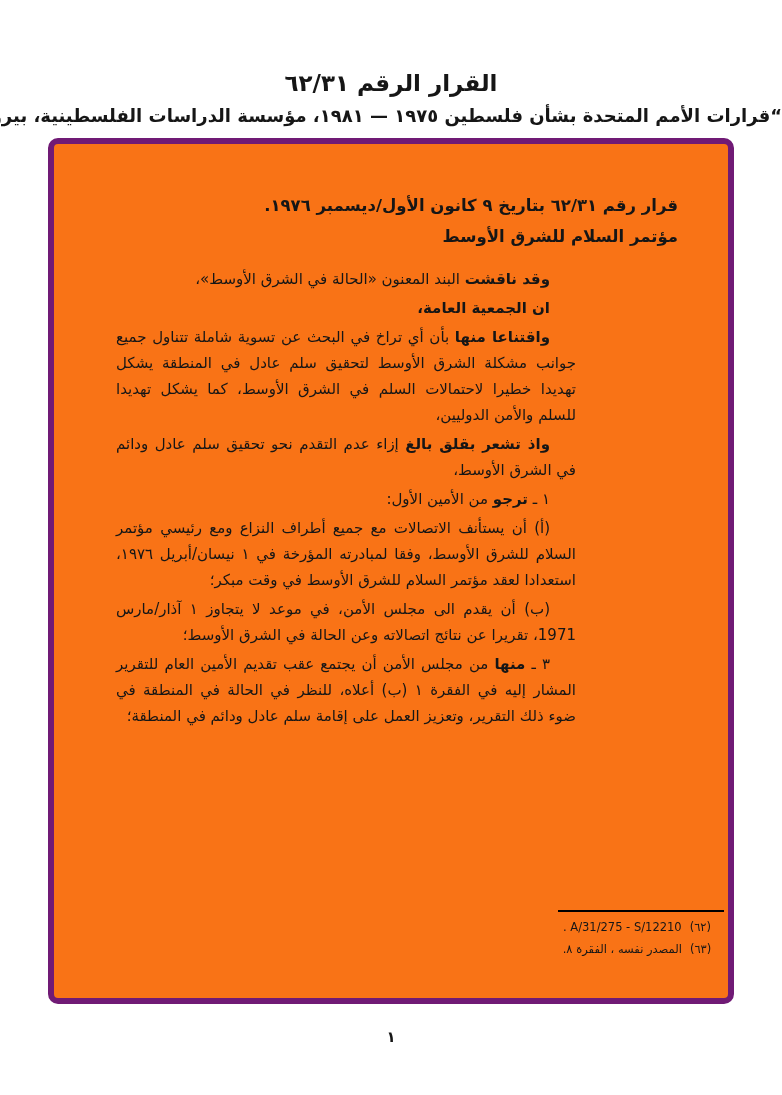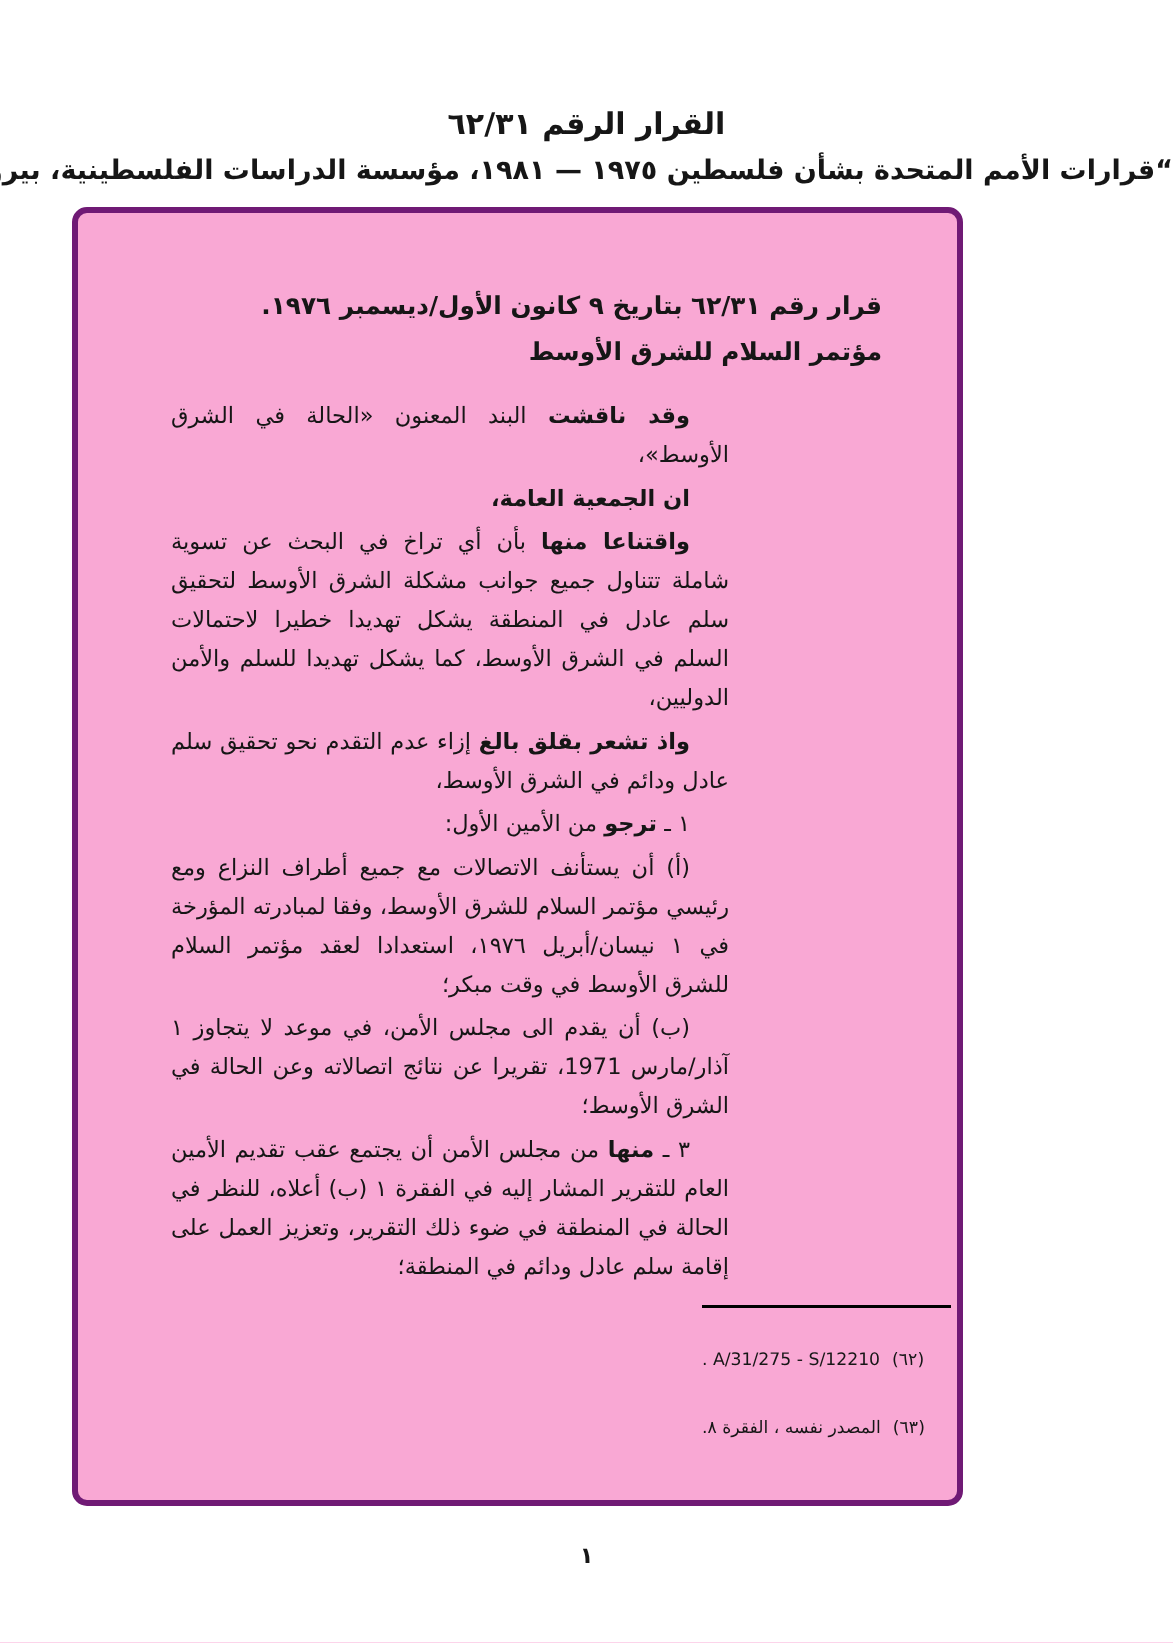--- a/index.html
+++ b/index.html
@@ -9,47 +9,47 @@
     color:#161616;
     font-family:"DejaVu Sans", sans-serif;
     position:relative;
     overflow:hidden;
     direction:rtl;
   }
   .page { position:absolute; inset:0; }
 
   
   .header { position:absolute; top:70px; left:0; right:0; text-align:center; }
-  .header-title { font-size:20px; font-weight:bold; letter-spacing:.2px; }
+  .header-title { font-size:23px; font-weight:bold; letter-spacing:.2px; }
   .header-source { margin-top:9px; font-size:18px; font-weight:bold; white-space:nowrap; }
 
   
   .frame {
-    position:absolute; left:48px; top:138px; width:594px; height:866px;
-    border:4px solid #701a75; border-radius:10px; background:#f9a8d4;
+    position:absolute; left:48px; top:138px; width:686px; height:866px;
+    border:6px solid #701a75; border-radius:10px; background:#f97316;
   }
   .doc { position:absolute; inset:0; padding-top:46px; }
 
   .doc-title { margin:0 50px 0 40px; line-height:31px; font-weight:bold; font-size:16.5px; }
   .doc-title .t1 { text-align:right; }
   .doc-title .t2 { text-align:right; }
 
   .doc-body {
     margin:14px 152px 0 62px; 
     font-size:15px; line-height:26px;
     text-align:justify;
   }
   .doc-body p { margin:0 0 3px 0; text-indent:26px; }
   .doc-body .b { font-weight:bold; }
   .doc-body sup { font-size:9.5px; line-height:0; vertical-align:5px; }
 
   
   .footnotes { position:absolute; bottom:38px; right:4px; width:166px; }
   .fn-rule { border:0; border-top:2.5px solid #000; margin:0 0 4px 0; }
-  .footnote { font-size:11.5px; line-height:22px; text-align:left; white-space:nowrap; padding-right:8px;margin-top:23px; }
+  .footnote { font-size:11.5px; line-height:22px; text-align:center; white-space:nowrap; padding-right:8px; }
   .fn-marker { margin-left:8px; }
 
   .page-number { position:absolute; top:1028px; left:0; right:0; text-align:center; font-size:15px; font-weight:bold; }
 </style>
 </head>
 <body>
 
 <div class="page">
 
   <div class="header">

